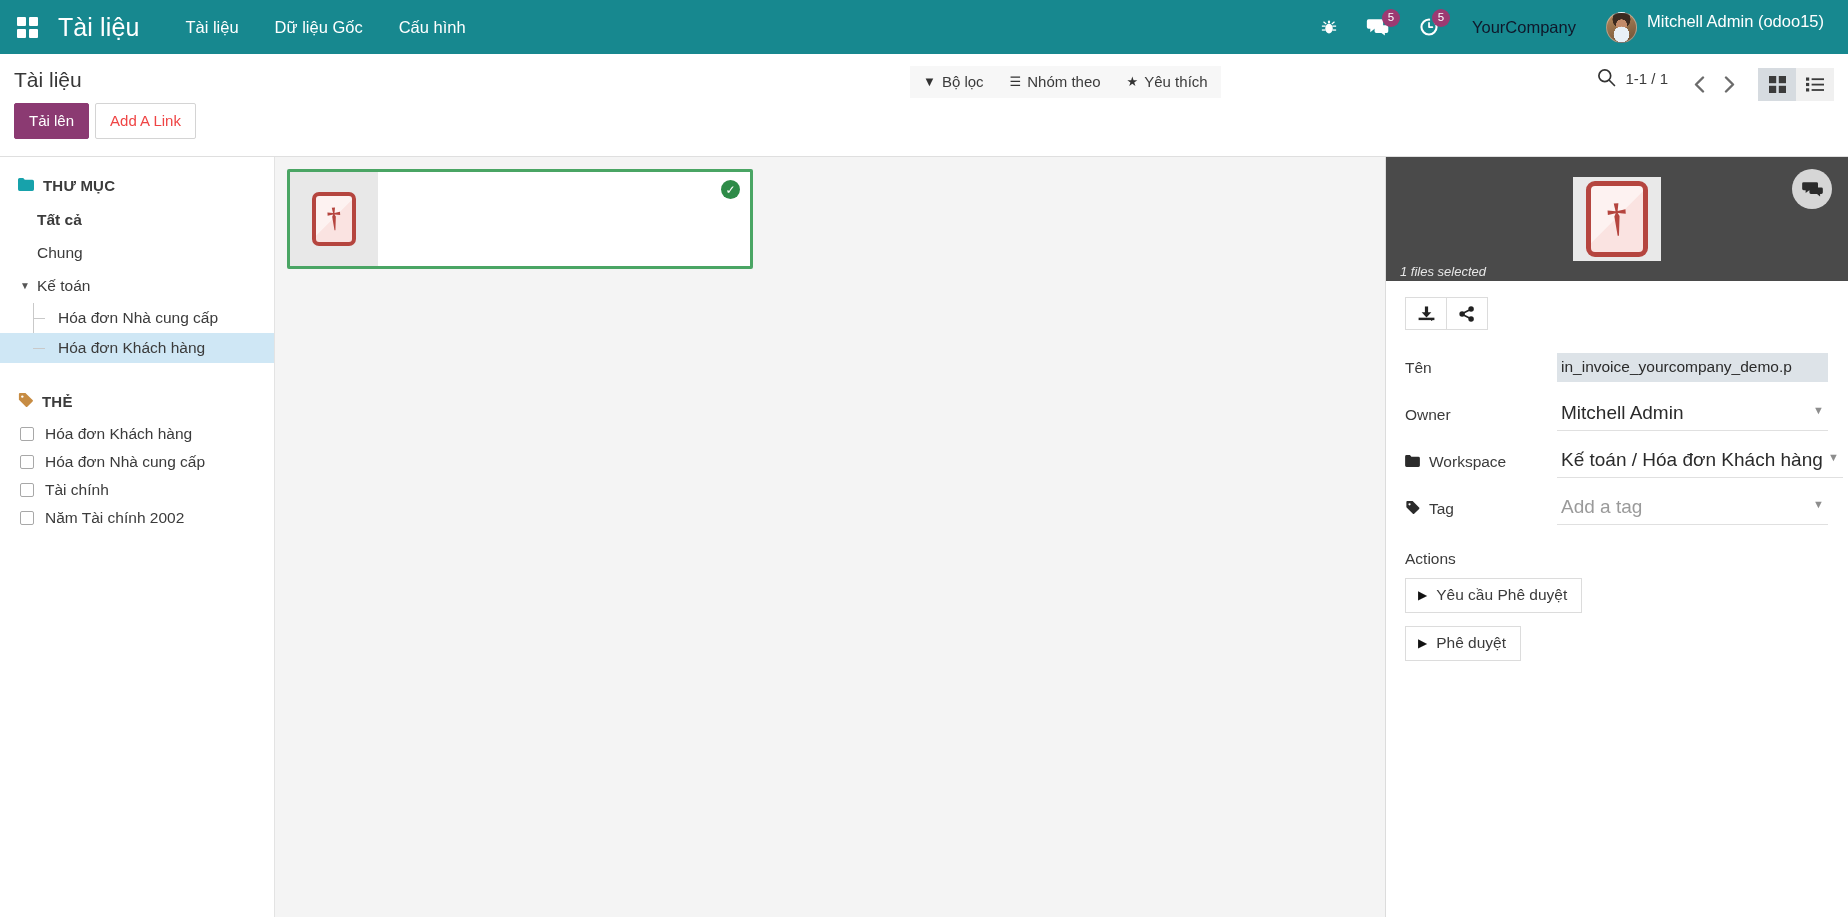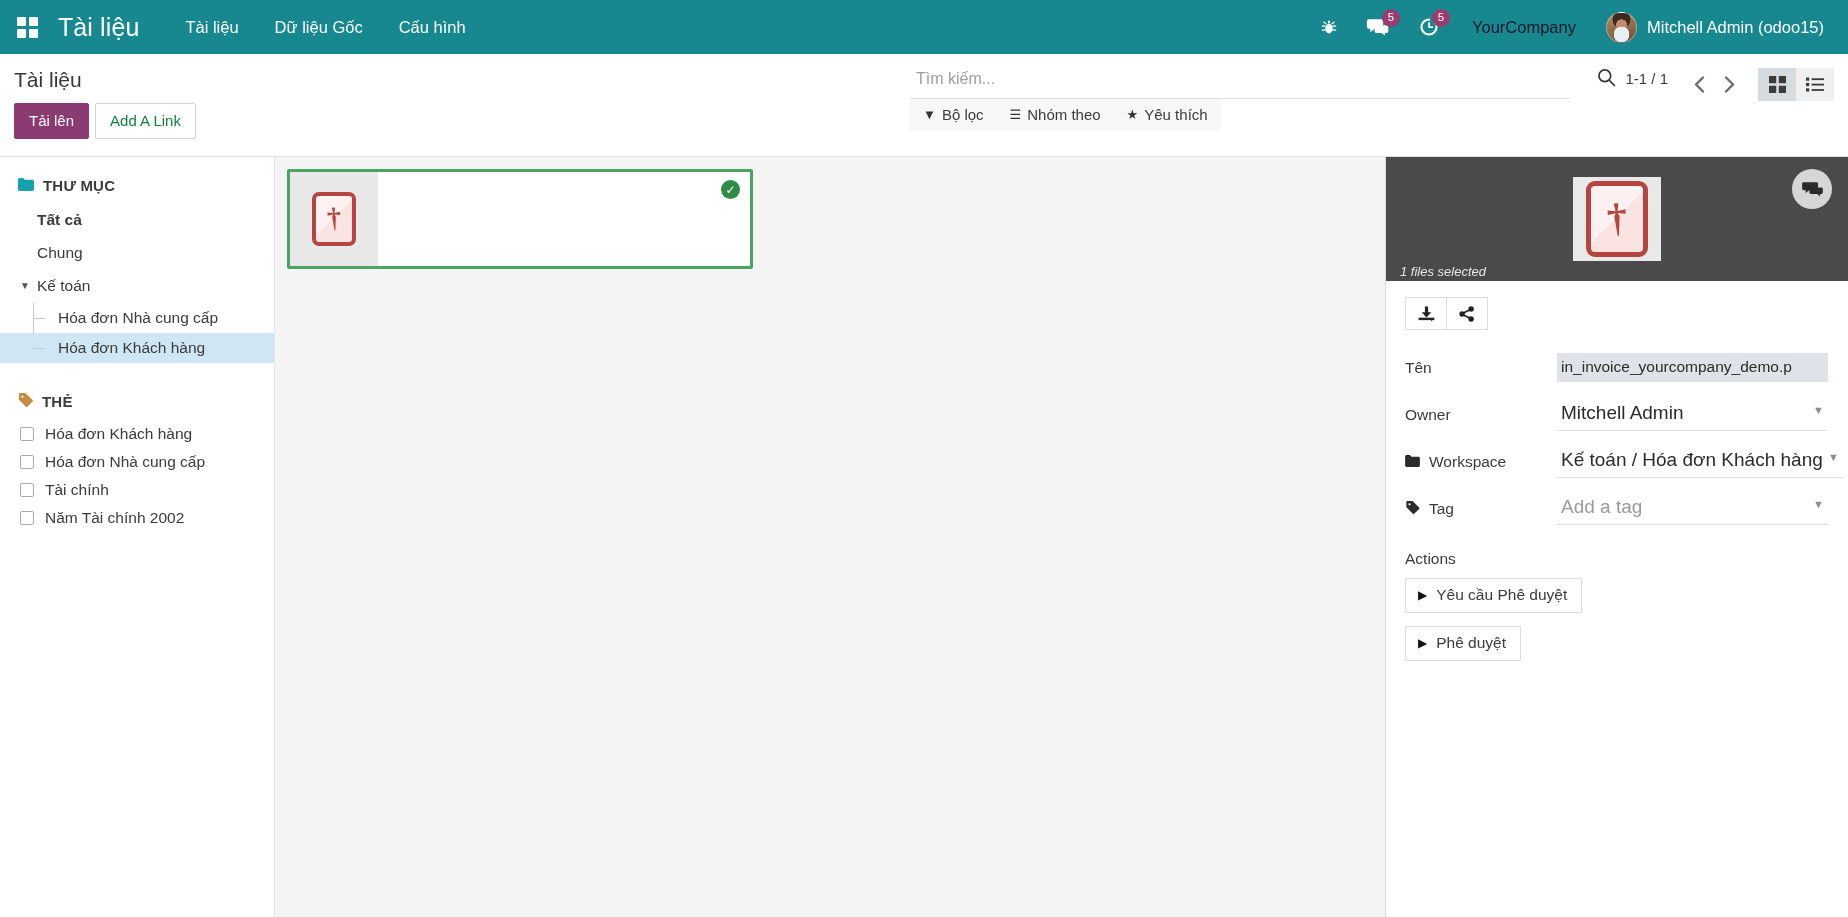--- a/index.html
+++ b/index.html
@@ -81,21 +81,21 @@
     font-weight: 400;
   }
   .company-name {
     font-size: 16.5px;
     padding: 0 18px;
     color: #0f172a;
     cursor: pointer;
     white-space: nowrap;
   }
   .user-menu {
-    display: flex; align-items: center;
+    display: flex; align-items: flex-start;
     padding: 0 4px 0 12px;
     cursor: pointer;
     white-space: nowrap;
   }
   .avatar-nav {
     width: 31px; height: 31px;
     border-radius: 50%;
     margin-right: 10px;
     background:
       radial-gradient(circle at 50% 74%, #e8f0f7 0 30%, rgba(232,240,247,0) 31%),
@@ -130,21 +130,21 @@
     font-size: 15px;
     padding: 6px 14px 7px;
     border: 1px solid transparent;
     border-radius: 2px;
     cursor: pointer;
     line-height: 1.4;
     white-space: nowrap;
     background: #fff;
   }
   .btn-primary { background: #8b3a72; color: #ffffff; border-color:#8b3a72; }
-  .btn-secondary { background: #ffffff; color: #15803d; border-color: #d4d4d4; margin-left: 6px; }
+  .btn-secondary { background: #ffffff; color: #ef4444; border-color: #d4d4d4; margin-left: 6px; }
 
   
   .cp-search {
     flex: 1;
     padding-top: 12px;
     display: flex;
     flex-direction: column;
     position: relative;
     max-width: 660px;
   }
@@ -572,23 +572,20 @@
   <div class="cp-inner">
     <div class="cp-left">
       <div class="breadcrumb-title">Tài liệu</div>
       <div class="cp-buttons">
         <button class="btn btn-primary">Tải lên</button>
         <button class="btn btn-secondary">Add A Link</button>
       </div>
     </div>
 
     <div class="cp-search">
-      <div class="search-line">
-        <input class="search-input" type="text" placeholder="Tìm kiếm..." style="">
-      </div>
       <div class="search-dropdown-bar">
         <div class="sdb-item">
           <span class="sdb-ico">▼</span>
           <span>Bộ lọc</span>
         </div>
         <div class="sdb-item">
           <span class="sdb-ico">☰</span>
           <span>Nhóm theo</span>
         </div>
         <div class="sdb-item">

